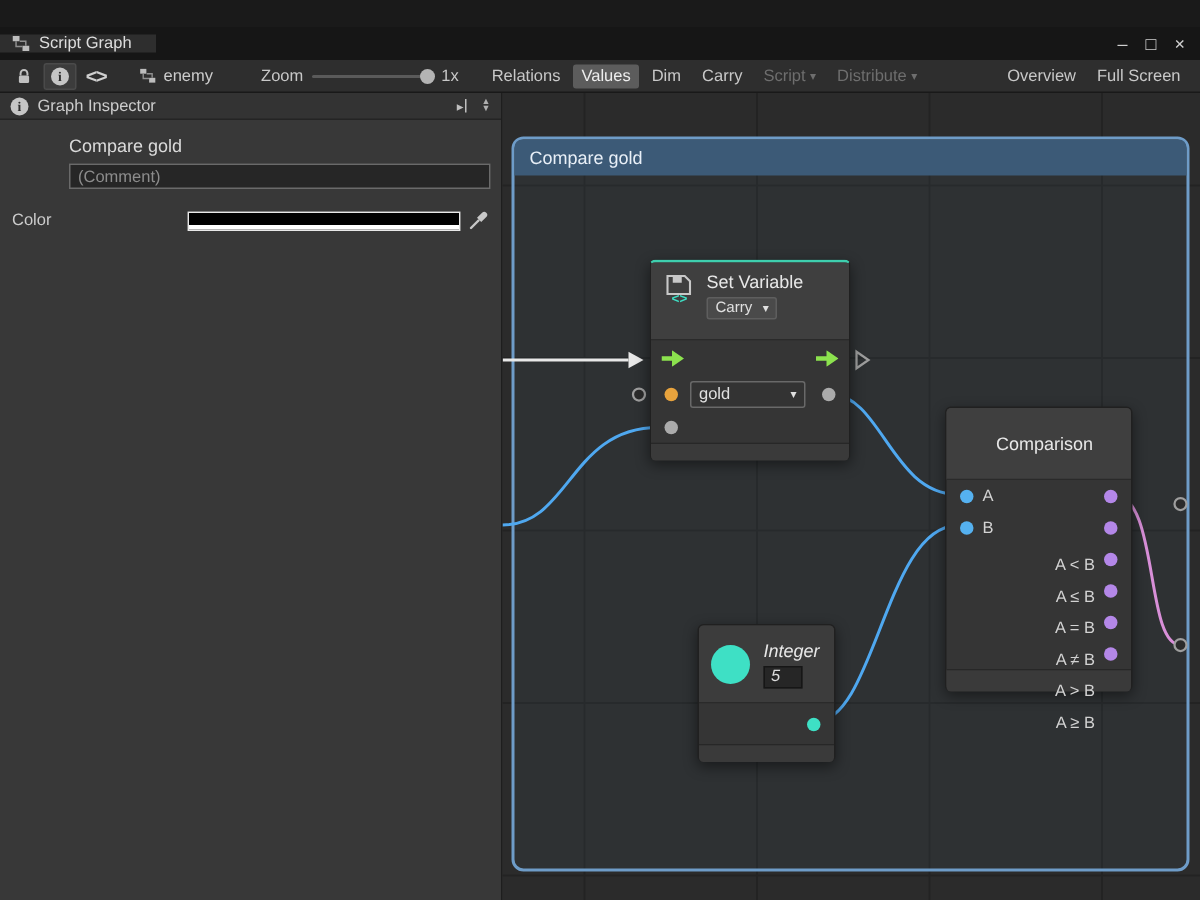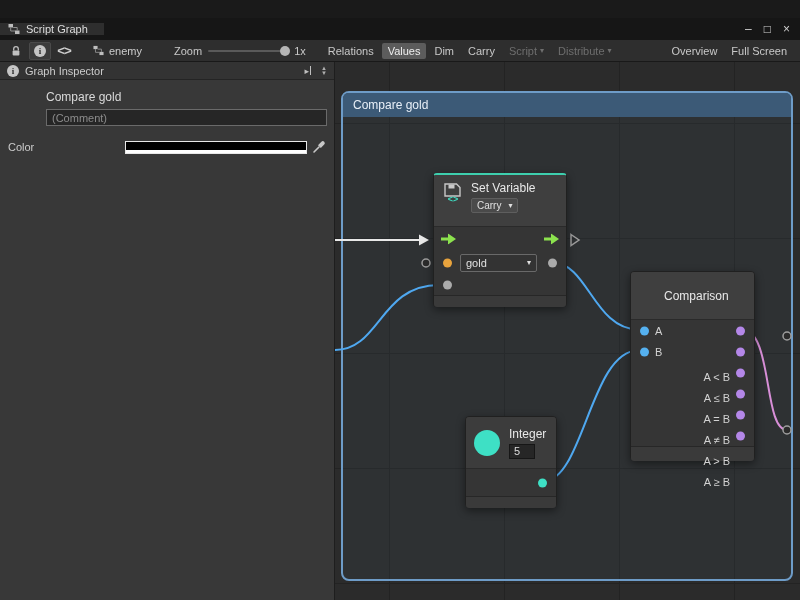--- a/index.html
+++ b/index.html
@@ -113,21 +113,21 @@
   .cmp-header { height:48px; background:#3F3F3F; border-bottom:1px solid #2A2A2A;
     border-radius:3px 3px 0 0; display:flex; align-items:center; gap:7px; padding:0 26px; }
   .cmp-row { position:relative; height:21px; }
   .cmp-row .in-label { position:absolute; left:24px; top:50%; transform:translateY(-50%); color:#D2D2D2; }
   .cmp-row .out-label { position:absolute; right:24px; top:50%; transform:translateY(-50%); color:#D2D2D2;margin-top:46px; }
   .node-comparison .node-footer { height:15px; }
 
   
   .node-integer { left:130px; top:354px; width:92px; height:92px; }
   .int-top { height:52px; background:#3C3C3C; border-bottom:1px solid #2A2A2A;
-    border-radius:3px 3px 0 0; display:flex; align-items:center; gap:9px; padding:0 8px; }
+    border-radius:3px 3px 0 0; display:flex; align-items:center; gap:9px; padding:0 8px;font-style:italic; }
   .int-circle { width:26px; height:26px; border-radius:50%; background:var(--port-teal); flex:none; }
   .int-col { display:flex; flex-direction:column; gap:3px; }
   .num-field { width:26px; height:15px; background:#262626; border:1px solid #161616;
     color:#DDD; display:flex; align-items:center; padding:0 4px; }
   .int-port-row { position:relative; height:27px; }
 </style>
 </head>
 <body>
 
 <div class="window">

